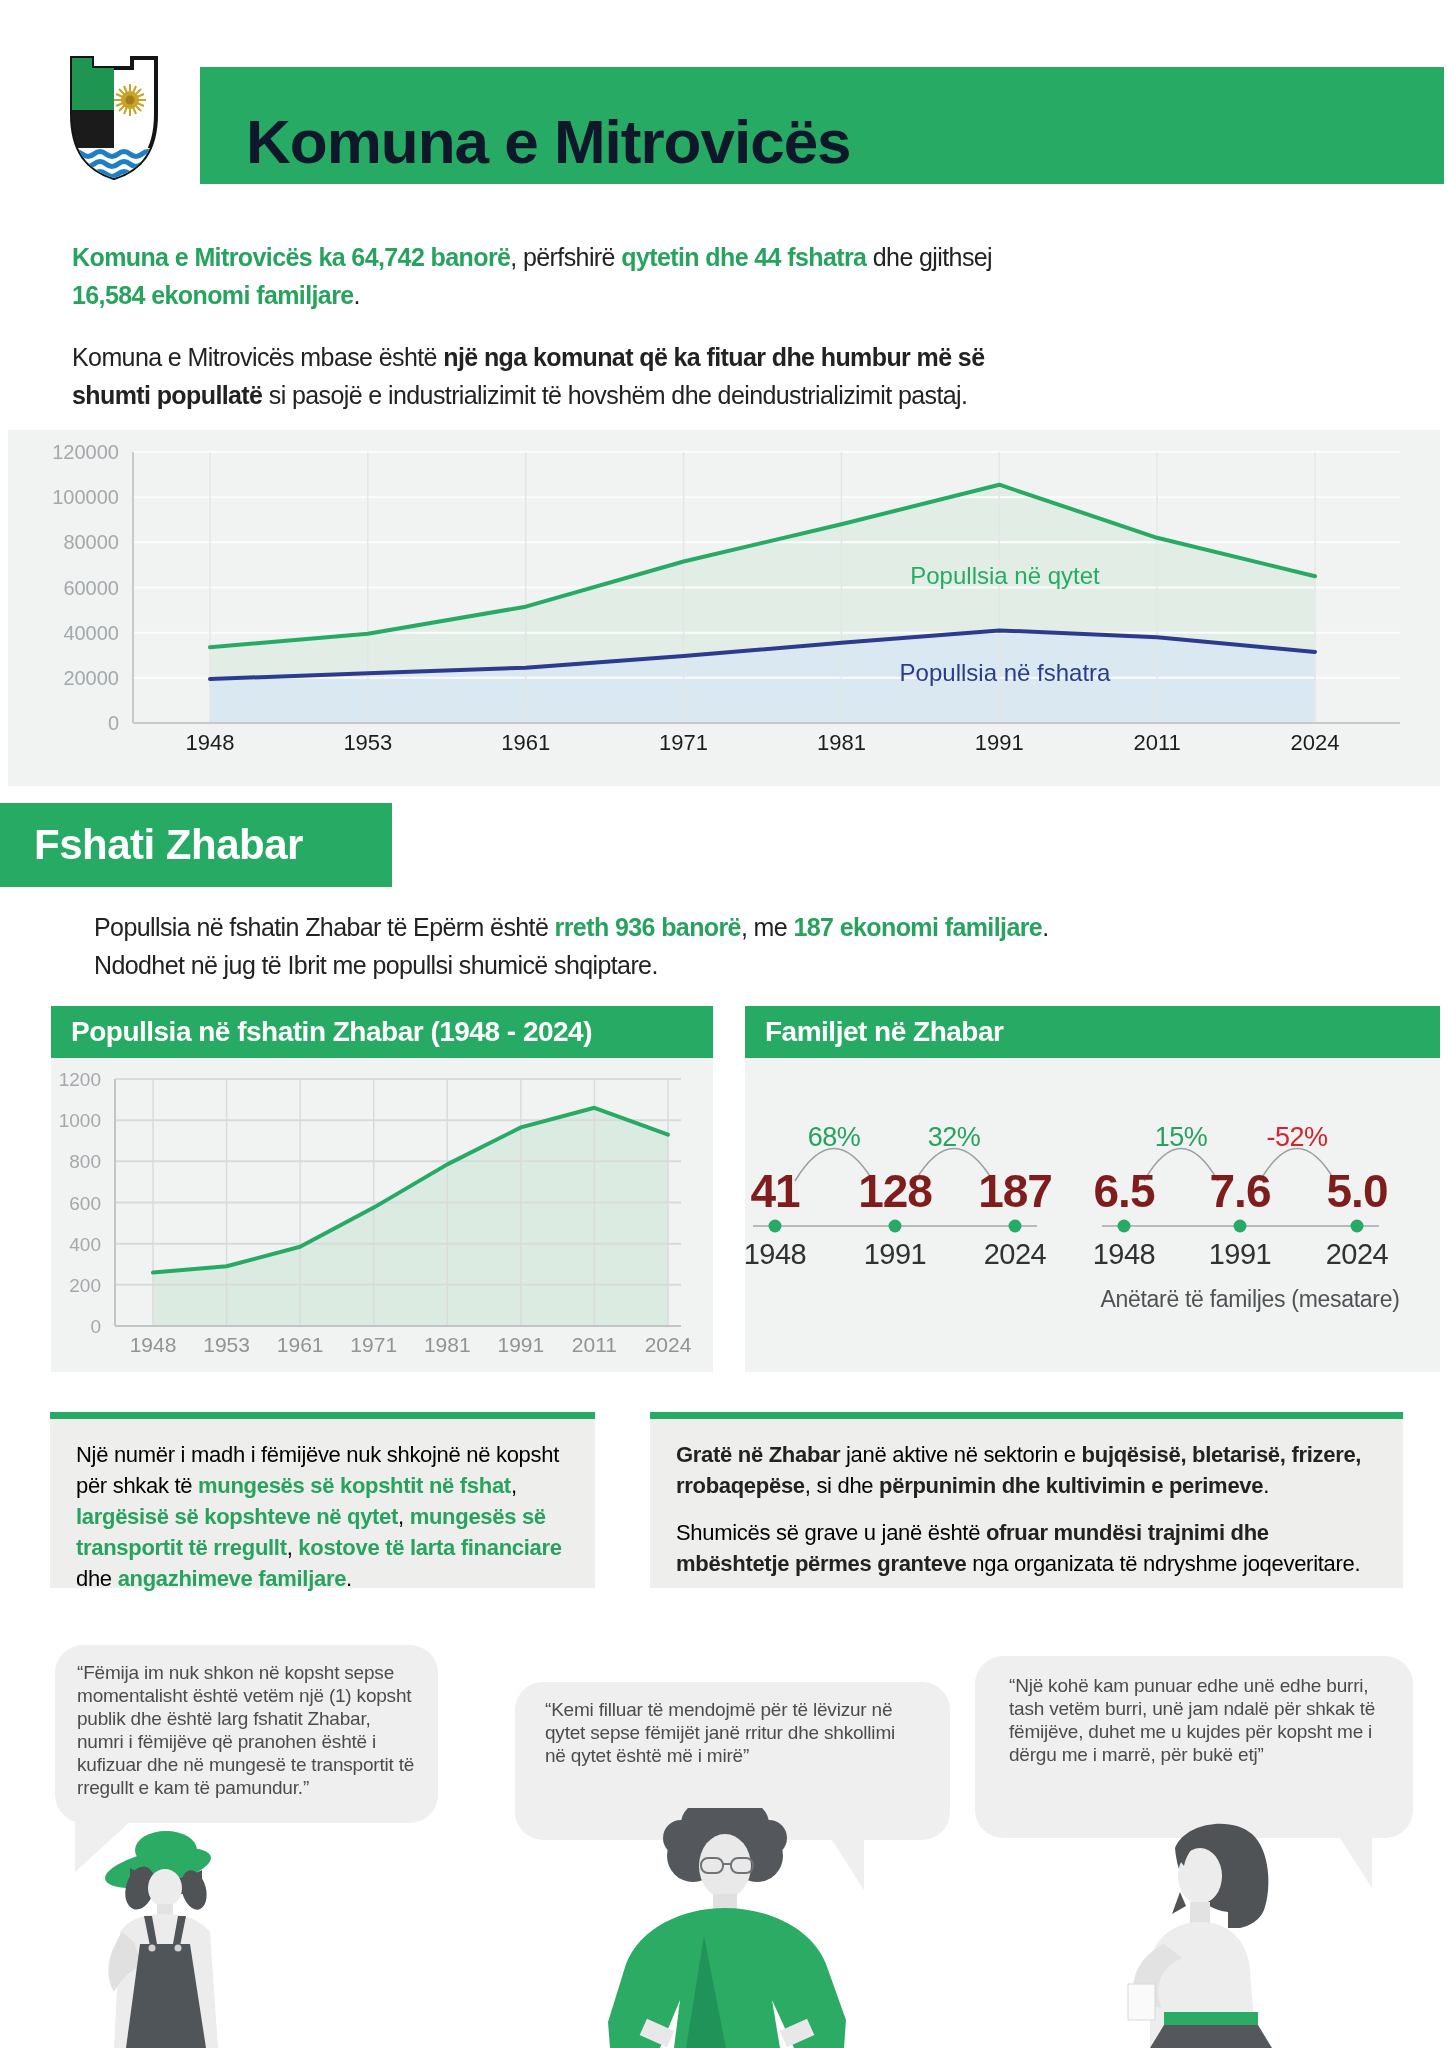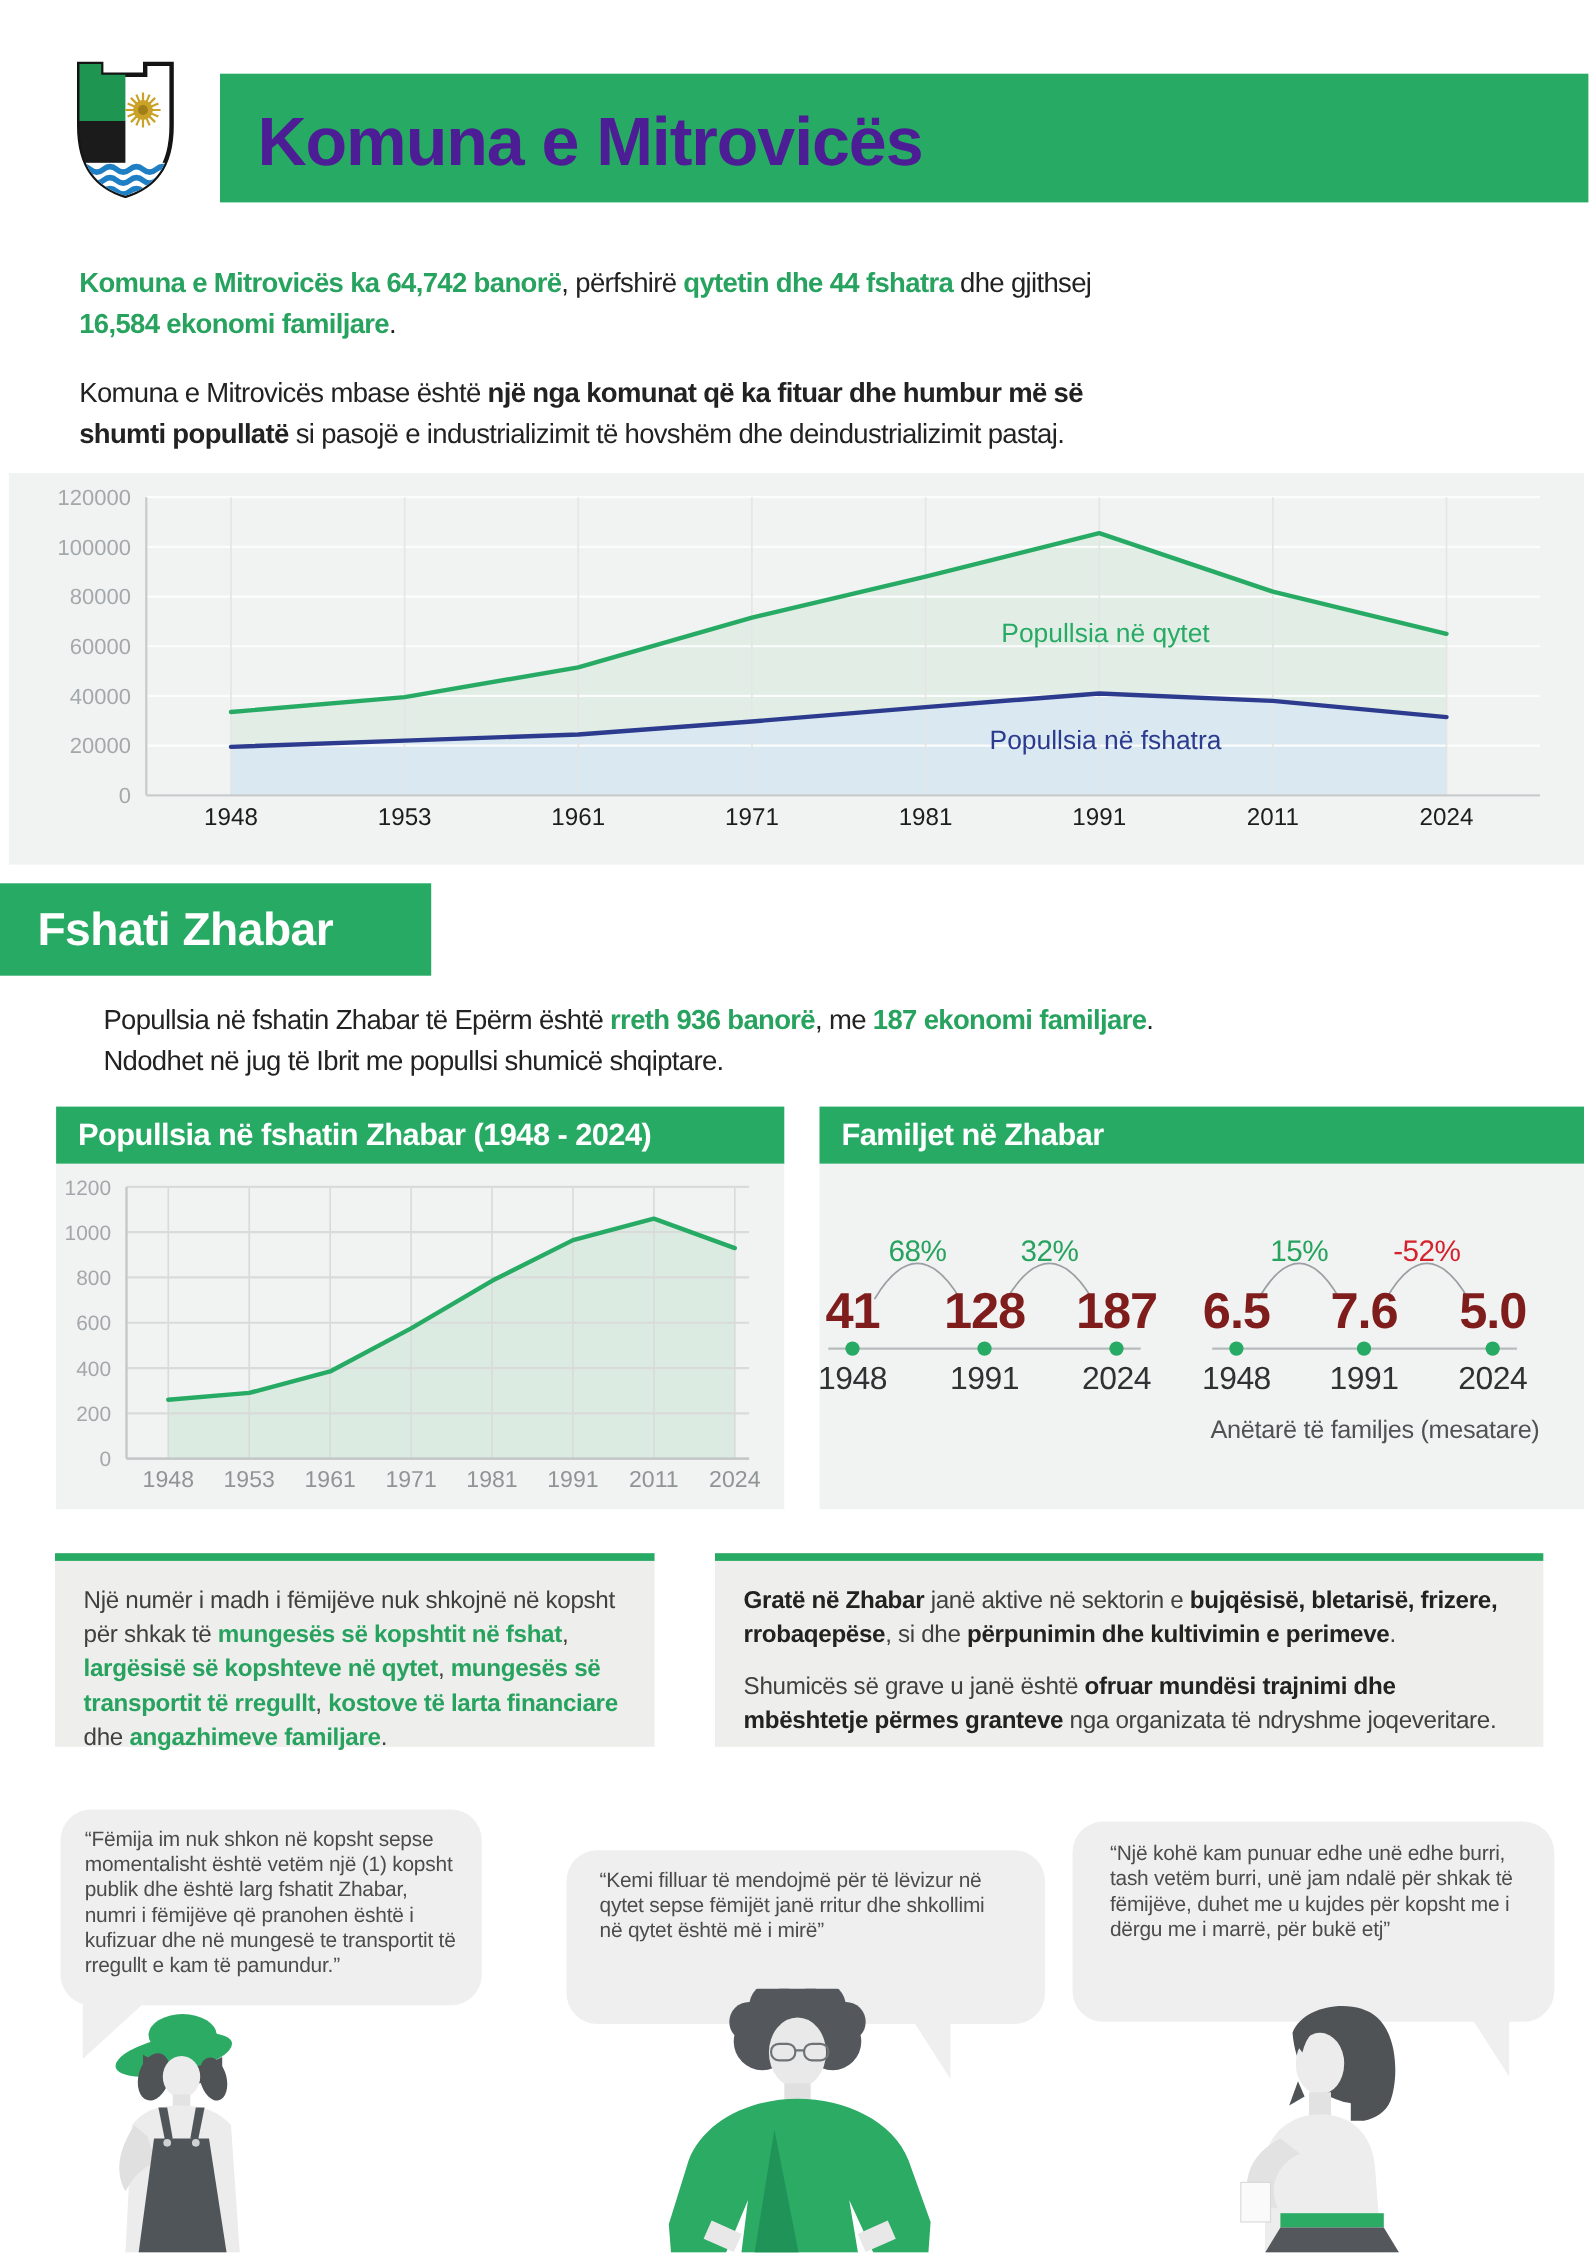--- a/index.html
+++ b/index.html
@@ -1,21 +1,21 @@
 <!DOCTYPE html>
 <html><head>
 <meta charset="utf-8">
 <style>
   html,body{margin:0;padding:0;background:#fff;}
   .page{position:relative;width:1448px;height:2048px;overflow:hidden;background:#ffffff;
         font-family:"Liberation Sans","DejaVu Sans",sans-serif;color:#1d1d1d;}
   .abs{position:absolute;}
   
   .title-band{background:#27ab64;}
-  .title-band h1{margin:4px;color:#4c1d95;font-size:62px;font-weight:bold;letter-spacing:-1px;
+  .title-band h1{margin:16px;color:#0f172a;font-size:62px;font-weight:bold;letter-spacing:-1px;
                  line-height:117px;padding-left:30px;white-space:nowrap;}
   
   .para{font-size:25px;line-height:38px;letter-spacing:-0.6px;white-space:nowrap;text-align:center;}
   .seg-n{color:#222222;}
   .seg-b{font-weight:bold;color:#222222;}
   .seg-gb{font-weight:bold;color:#27a35f;}
   
   .gray-panel{background:#f1f3f2;}
   .panel-head{background:#27ab64;color:#fff;font-weight:bold;font-size:28px;
               line-height:52px;padding-left:20px;letter-spacing:-0.5px;white-space:nowrap;}
@@ -24,21 +24,21 @@
   
   .fam-num{font-size:46px;font-weight:bold;color:#7f1d1d;text-align:center;width:120px;letter-spacing:-1px;}
   .fam-year{font-size:29px;color:#2f3133;text-align:center;width:120px;letter-spacing:-0.5px;}
   .fam-pct{font-size:27px;text-align:center;width:130px;color:#27a35f;letter-spacing:-0.5px;}
   .fam-pct.down{color:#d4232e;}
   .fam-caption{font-size:23px;color:#4e5254;text-align:center;letter-spacing:-0.3px;}
   
   .infobox{background:#eeeeec;border-top:7px solid #27ab64;box-sizing:border-box;
            padding:20px 26px;font-size:22px;line-height:31px;letter-spacing:-0.3px;}
   .infobox .para2{margin-top:16px;}
-  .infobox .seg-n{color:#404040;}
+  .infobox .seg-n{color:#000000;}
   
   .bubble{background:#efefef;border-radius:28px;box-sizing:border-box;color:#4c4c4c;
           font-size:19px;line-height:23px;letter-spacing:-0.2px;padding:16px 22px;}
   .tail{position:absolute;}
   svg{display:block;}
 </style>
 </head>
 <body>
 
 <div class="page">

